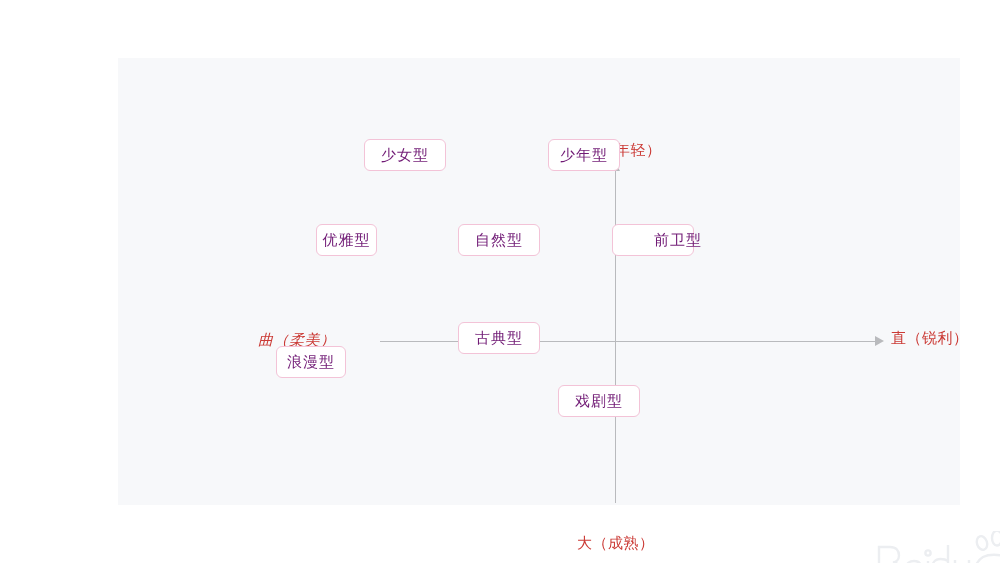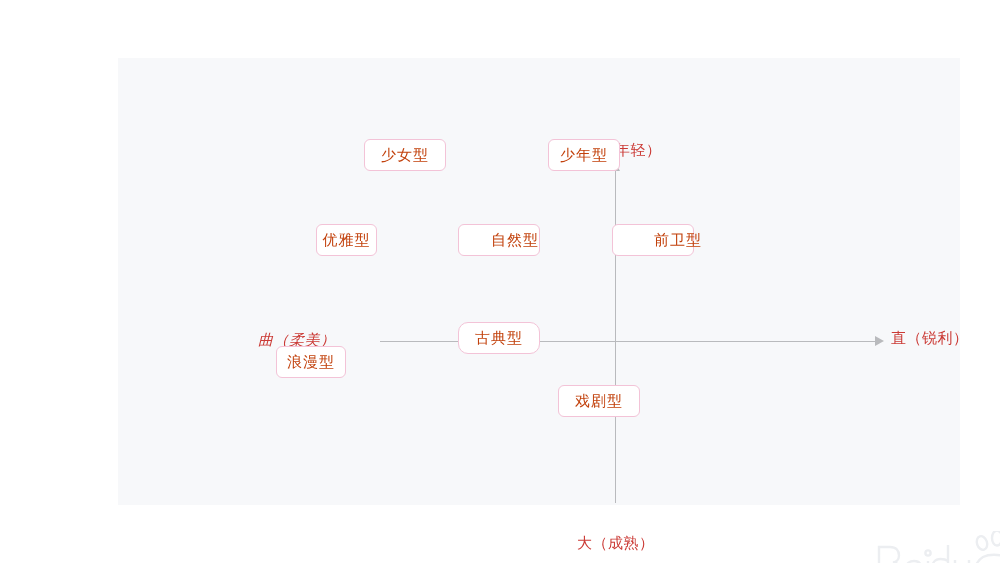--- a/index.html
+++ b/index.html
@@ -76,21 +76,21 @@
   #label-left   { left: 140px; top: 272px; font-style: italic; }
   #label-right  { left: 773px; top: 270px; }
 
   
   .type-box {
     position: absolute;
     box-sizing: border-box;
     background: #ffffff;
     border: 1px solid #f3c3d7;
     border-radius: 6px;
-    color: #c2410c;
+    color: #701a75;
     font-size: 15px;
     line-height: 30px;
     height: 32px;
     text-align: center;
     white-space: nowrap;
     letter-spacing: 1px;
   }
 
   
   #watermark {
@@ -117,25 +117,25 @@
   <div class="axis-label" id="label-bottom">大（成熟）</div>
   <div class="axis-label" id="label-left">曲（柔美）</div>
   <div class="axis-label" id="label-right">直（锐利）</div>
 
   <div class="type-box" style="left:246px; top:81px;  width:82px;">少女型</div>
 
   <div class="type-box" style="left:430px; top:81px;  width:72px;">少年型</div>
 
   <div class="type-box" style="left:198px; top:166px; width:61px;">优雅型</div>
 
-  <div class="type-box" style="left:340px; top:166px; width:82px;text-align:right;">自然型</div>
+  <div class="type-box" style="left:340px; top:166px; width:82px;">自然型</div>
 
   <div class="type-box" style="left:494px; top:166px; width:82px;padding-left:41px;">前卫型</div>
 
-  <div class="type-box" style="left:340px; top:264px; width:82px;border-radius:10px;">古典型</div>
+  <div class="type-box" style="left:340px; top:264px; width:82px;">古典型</div>
 
   <div class="type-box" style="left:158px; top:288px; width:70px;">浪漫型</div>
 
   <div class="type-box" style="left:440px; top:327px; width:82px;">戏剧型</div>
 
   <svg id="watermark" viewBox="0 0 195 62">
     <g fill="none" stroke="#eceef1" stroke-width="2.4">
 
       <path d="M4 16 L4 46 L16 46 C22 46 25 43 25 38 C25 34 22 32 18 31.5 C21 31 24 28.5 24 24.5 C24 19.5 21 16 15 16 Z"></path>
 

